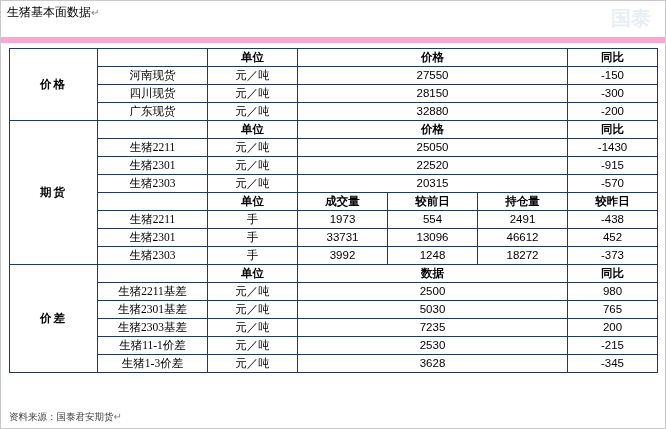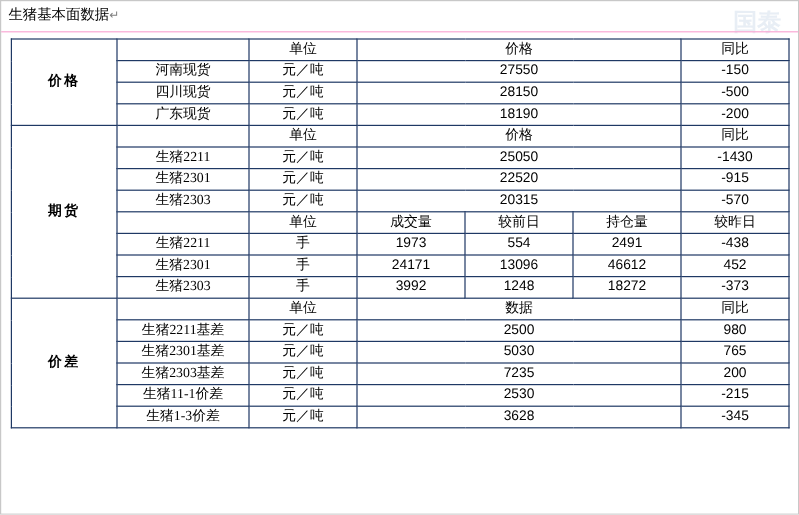--- a/index.html
+++ b/index.html
@@ -51,23 +51,23 @@
     color: #000;
     padding: 4px 6px 0 6px;
     line-height: 16px;
     white-space: nowrap;
   }
   .subtitle-line {
     position: relative;
     z-index: 2;
     font-size: 12px;
     color: #000;
-    padding: 3px 6px 4px 6px;
+    padding: 3px 6px 16px 6px;
     line-height: 16px;
-    border-bottom: 1px solid #f9a8d4;
+    border-bottom: 6px solid #f9a8d4;
     white-space: nowrap;
   }
   .pilcrow {
     color: #7f7f7f;
     font-size: 10px;
   }
   table.main {
     position: relative;
     z-index: 2;
     border-collapse: collapse;
@@ -88,21 +88,21 @@
   }
   td.cat {
     background: #1f4e79;
     color: #ffffff;
     font-weight: bold;
     font-size: 13px;
     letter-spacing: 2px;
     border: 1px solid #1f3864;
   }
   td.hdr {
-    font-weight: normal;
+    font-weight: bold;
     font-size: 11.5px;
   }
   td.lbl {
     text-align: left;
     padding-left: 4px;
     font-family: Liberation Serif, serif;
   }
   .source {
     position: absolute;
     left: 8px;
@@ -147,26 +147,26 @@
       <tr>
         <td class="lbl">河南现货</td>
         <td>元／吨</td>
         <td colspan="3">27550</td>
         <td>-150</td>
       </tr>
       <tr>
         <td class="lbl">四川现货</td>
         <td>元／吨</td>
         <td colspan="3">28150</td>
-        <td>-500</td>
+        <td>-300</td>
       </tr>
       <tr>
         <td class="lbl">广东现货</td>
         <td>元／吨</td>
-        <td colspan="3">18190</td>
+        <td colspan="3">32880</td>
         <td>-200</td>
       </tr>
 
       <tr>
         <td class="cat" rowspan="8">期货</td>
         <td></td>
         <td class="hdr">单位</td>
         <td class="hdr" colspan="3">价格</td>
         <td class="hdr">同比</td>
       </tr>
@@ -200,21 +200,21 @@
         <td class="lbl">生猪2211</td>
         <td>手</td>
         <td>1973</td>
         <td>554</td>
         <td>2491</td>
         <td>-438</td>
       </tr>
       <tr>
         <td class="lbl">生猪2301</td>
         <td>手</td>
-        <td>24171</td>
+        <td>33731</td>
         <td>13096</td>
         <td>46612</td>
         <td>452</td>
       </tr>
       <tr>
         <td class="lbl">生猪2303</td>
         <td>手</td>
         <td>3992</td>
         <td>1248</td>
         <td>18272</td>
@@ -254,14 +254,17 @@
       </tr>
       <tr>
         <td class="lbl">生猪1-3价差</td>
         <td>元／吨</td>
         <td colspan="3">3628</td>
         <td>-345</td>
       </tr>
     </tbody>
   </table>
 
+  <div class="source">
+    <span>资料来源：国泰君安期货</span><span class="pilcrow">↵</span>
+  </div>
 
 </div>
 
 </body></html>

